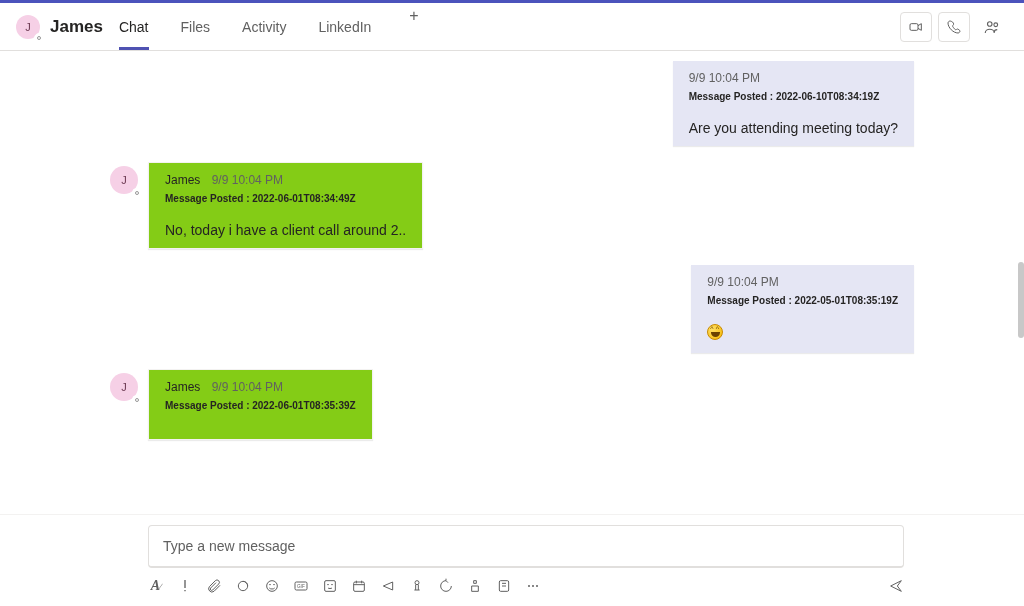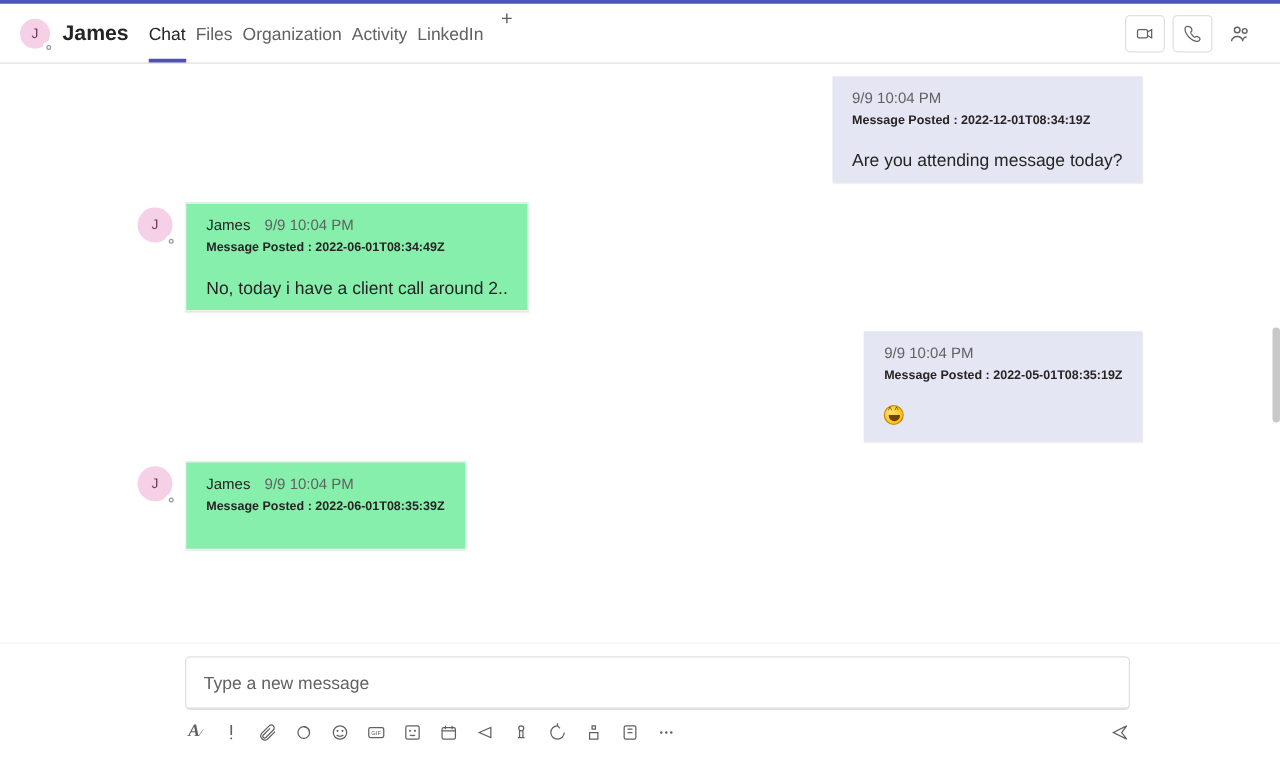--- a/index.html
+++ b/index.html
@@ -3,37 +3,37 @@
   <meta charset="utf-8">
   <style>
     * { box-sizing: border-box; margin: 0; padding: 0; }
     body { font-family: "Segoe UI", -apple-system, sans-serif; font-size: 14px; color: #252423; width: 1024px; height: 606px; overflow: hidden; background: #fff; }
     .topbar-line { height: 3px; background: #4b53bc; }
     .header { display: flex; align-items: center; padding: 6px 16px; border-bottom: 1px solid #e1dfdd; height: 48px; }
     .avatar { width: 24px; height: 24px; border-radius: 50%; background: #f6d0e6; color: #6b3850; display: flex; align-items: center; justify-content: center; font-size: 11px; font-weight: 400; position: relative; }
     .avatar-status { position: absolute; bottom: -4px; right: -4px; width: 10px; height: 10px; border: 1.5px solid #fff; border-radius: 50%; background: #fff; }
     .avatar-status::after { content: ""; position: absolute; left: 2px; right: 2px; top: 2px; bottom: 2px; border: 1.5px solid #999; border-radius: 50%; }
     .contact-name { font-weight: 700; font-size: 17px; margin-left: 10px; }
-    .tabs { display: flex; gap: 8px; margin-left: 16px; }
+    .tabs { display: flex; gap: 32px; margin-left: 16px; }
     .tab { color: #616161; font-size: 14px; cursor: pointer; padding: 12px 0; position: relative; }
     .tab.active { color: #252423; font-weight: 400; }
     .tab.active::after { content: ""; position: absolute; left: 0; right: 0; bottom: -3px; height: 3px; background: #4f52b2; }
     .add-tab { color: #616161; font-size: 16px; cursor: pointer; margin-left: 6px; }
     .header-right { margin-left: auto; display: flex; gap: 6px; align-items: center; }
     .icon-btn { width: 32px; height: 30px; border: 1px solid #e1dfdd; border-radius: 4px; background: #fff; display: flex; align-items: center; justify-content: center; cursor: pointer; color: #616161; }
     .icon-btn.noborder { border: none; }
     .chat-body { height: calc(606px - 3px - 48px - 92px); overflow-y: auto; padding: 10px 110px 10px 110px; position: relative; }
     .msg-row { display: flex; margin-bottom: 16px; }
     .msg-row.in { justify-content: flex-start; }
     .msg-row.out { justify-content: flex-end; }
     .msg-avatar { width: 28px; height: 28px; border-radius: 50%; background: #f6d0e6; color: #6b3850; display: flex; align-items: center; justify-content: center; font-size: 11px; margin-right: 10px; margin-top: 4px; flex-shrink: 0; position: relative; }
     .msg-avatar-status { position: absolute; bottom: -3px; right: -3px; width: 9px; height: 9px; border: 1.5px solid #fff; border-radius: 50%; background: #fff; }
     .msg-avatar-status::after { content: ""; position: absolute; left: 1.5px; right: 1.5px; top: 1.5px; bottom: 1.5px; border: 1.5px solid #999; border-radius: 50%; }
     .bubble { border-radius: 0; padding: 10px 16px; max-width: 380px; min-width: 160px; box-shadow: 0 1px 1px rgba(0,0,0,0.08); }
-    .bubble.in { background: #86efac; border: 1px solid #f3f2f1; }
+    .bubble.in { background: #84cc16; border: 1px solid #f3f2f1; }
     .bubble.out { background: #e5e6f4; }
     .msg-header { font-size: 12px; color: #616161; margin-bottom: 6px; }
     .msg-author { color: #252423; font-size: 12px; margin-right: 8px; }
     .msg-posted { font-size: 10px; font-weight: 700; color: #252423; margin-bottom: 18px; }
     .msg-content { font-size: 14px; color: #252423; }
     .emoji-laugh { display: inline-block; width: 16px; height: 16px; background: radial-gradient(circle at 30% 30%, #ffe066, #f5b700); border-radius: 50%; position: relative; border: 0.5px solid #c98a00; }
     .emoji-laugh::before { content: "^^"; position: absolute; top: 0px; left: 2px; font-size: 7px; letter-spacing: 2px; color: #6b4200; }
     .emoji-laugh::after { content: ""; position: absolute; bottom: 2px; left: 3px; width: 9px; height: 5px; background: #6b4200; border-radius: 0 0 10px 10px; }
     .compose { height: 80px; border-top: 1px solid #f3f2f1; padding: 10px 120px 6px 148px; }
     .compose-box { border: 1px solid #e1dfdd; border-bottom: 2px solid #e1dfdd; border-radius: 4px; padding: 12px 14px; color: #616161; font-size: 14px; cursor: text; }
@@ -51,21 +51,20 @@
 
 <div class="header">
   <div class="avatar">
     <span>J</span>
     <span class="avatar-status"></span>
   </div>
   <div class="contact-name">James</div>
   <div class="tabs">
     <div class="tab active">Chat</div>
     <div class="tab">Files</div>
-    <div class="tab">Organization</div>
     <div class="tab">Activity</div>
     <div class="tab">LinkedIn</div>
     <div class="add-tab">+</div>
   </div>
   <div class="header-right">
     <div class="icon-btn">
       <svg viewBox="0 0 24 24" width="16" height="16" fill="none" stroke="currentColor" stroke-width="1.5">
           <rect x="3" y="7" width="12" height="10" rx="2"></rect>
           <path d="M15 10l5-3v10l-5-3"></path>
         </svg>
@@ -83,22 +82,22 @@
           <path d="M15 19c0-2 2-3.5 4-3.5"></path>
         </svg>
     </div>
   </div>
 </div>
 
 <div class="chat-body">
   <div class="msg-row out">
     <div class="bubble out">
       <div class="msg-header">9/9 10:04 PM</div>
-      <div class="msg-posted">Message Posted : 2022-12-01T08:34:19Z</div>
-      <div class="msg-content">Are you attending message today?</div>
+      <div class="msg-posted">Message Posted : 2022-06-10T08:34:19Z</div>
+      <div class="msg-content">Are you attending meeting today?</div>
     </div>
   </div>
 
   <div class="msg-row in">
     <div class="msg-avatar">
       <span>J</span>
       <span class="msg-avatar-status"></span>
     </div>
     <div class="bubble in">
       <div class="msg-header">

